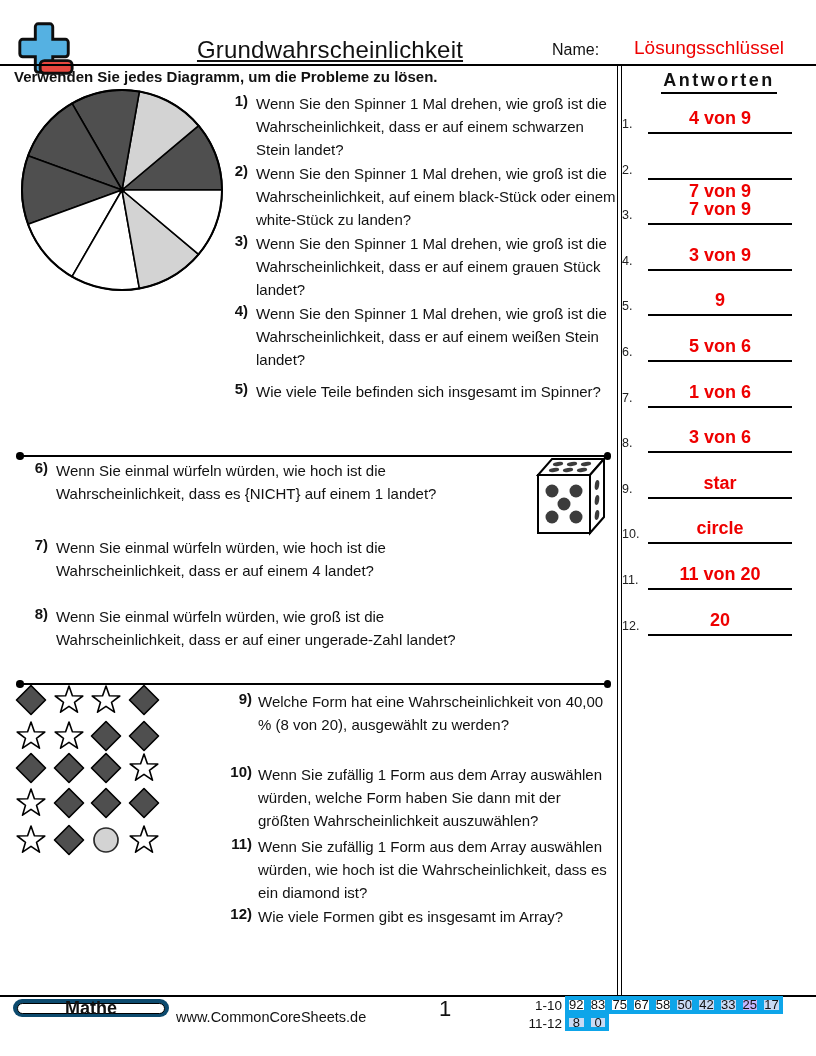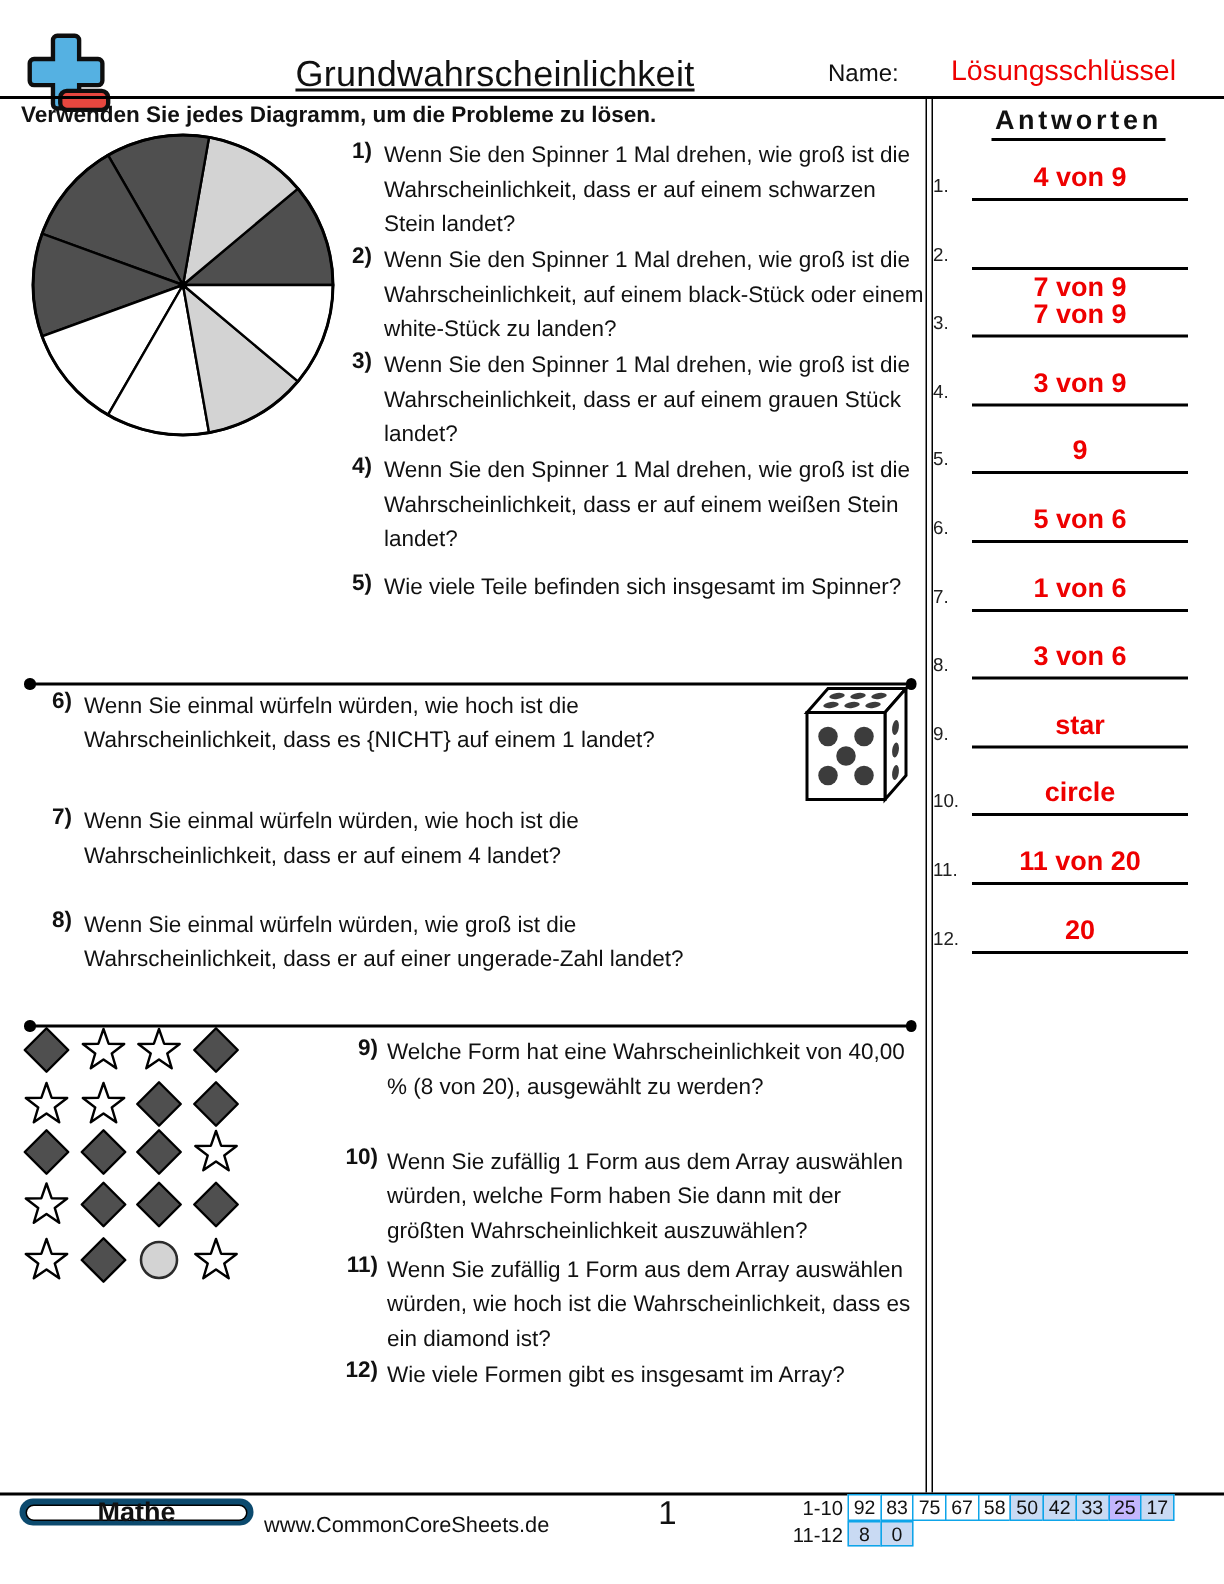--- a/index.html
+++ b/index.html
@@ -32,21 +32,21 @@
   .h-divider::after{right:-2px;}
   
   .footer-rule{top:995px;left:0;width:816px;height:2px;background:#000;}
   .badge-outer{top:999px;left:13px;width:156px;height:18px;background:#0c4a6e;border-radius:16px;}
   .badge-inner{position:absolute;left:4px;top:3.5px;right:4px;bottom:3.5px;background:#fff;border:1.6px solid #000;border-radius:13px;
     display:flex;align-items:center;justify-content:center;font-size:18px;font-weight:bold;}
   .website{top:1009px;left:176px;font-size:14.5px;}
   .page-num{top:996px;left:428px;width:34px;text-align:center;font-size:22px;}
   .score-label{position:absolute;width:62px;text-align:right;font-size:13.5px;}
   .score-row{position:absolute;display:flex;}
-  .score-cell{width:22.7px;height:17.5px;border:1px solid #0ea5e9;margin-left:-1px;box-sizing:border-box;
+  .score-cell{width:22.7px;height:17.5px;border:4px solid #0ea5e9;margin-left:-1px;box-sizing:border-box;
     display:flex;align-items:center;justify-content:center;font-size:13px;background:#fff;}
   .score-cell:first-child{margin-left:0;}
 </style>
 </head>
 <body>
 
 <div class="page">
 
   <svg class="abs" style="top:20px;left:14px;" width="62" height="58" viewBox="0 0 64 58">
     <path d="M25 3 h12 a3 3 0 0 1 3 3 v13 h13 a3 3 0 0 1 3 3 v12 a3 3 0 0 1 -3 3 h-13 v13 a3 3 0 0 1 -3 3 h-12 a3 3 0 0 1 -3 -3 v-13 h-13 a3 3 0 0 1 -3 -3 v-12 a3 3 0 0 1 3 -3 h13 v-13 a3 3 0 0 1 3 -3 z" fill="#55b1e2" stroke="#0e0e0e" stroke-width="3"></path>

